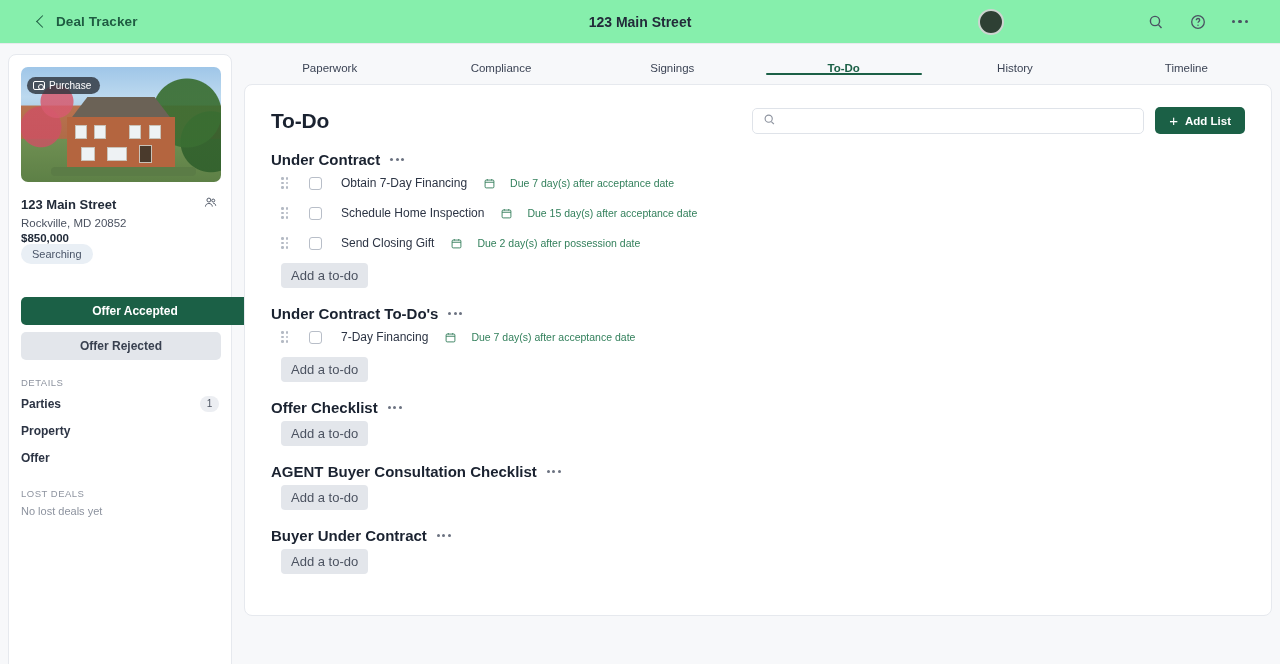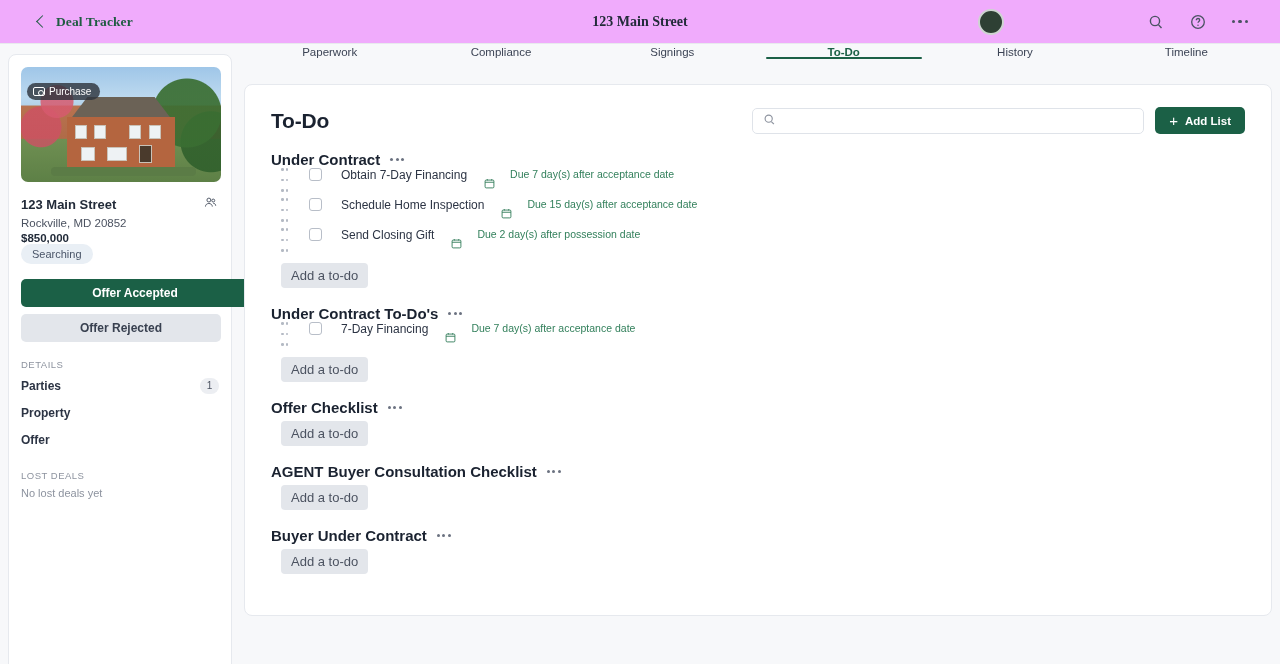--- a/index.html
+++ b/index.html
@@ -7,25 +7,24 @@
     width: 1280px; height: 664px;
     font-family: "Liberation Sans", sans-serif;
     background: #f7f8fa;
     color: #2c3444;
     overflow: hidden;
   }
 
   
   .topbar {
     height: 44px; width: 100%;
-    background: #f0abfc;
+    background: #86efac;
     border-bottom: 1px solid #e8eaee;
     display: flex; align-items: center;
     position: relative;
-    font-family: Liberation Serif, serif;
   }
   .back-link {
     display: flex; align-items: center; gap: 9px;
     margin-left: 38px; cursor: pointer;
   }
   .back-link .label {
     font-size: 13.5px; font-weight: bold; color: #1f5c42;
     letter-spacing: .1px;
   }
   .chevron-left { width: 9px; height: 9px; border-left: 1.8px solid #1f5c42;
@@ -76,21 +75,21 @@
     clip-path: polygon(8% 100%, 22% 0, 78% 0, 92% 100%);
   }
   .house-body {
     position: absolute; left: 46px; top: 50px; width: 108px; height: 50px;
     background: #b4653f;
   }
   .win { position: absolute; background: #eef2f4; border: 1px solid #c9c2b8; }
   .hedge { position: absolute; left: 30px; bottom: 6px; width: 145px; height: 9px;
     background: #5b7c46; border-radius: 4px; }
   .badge-purchase {
-    position: absolute; left: 6px; top: 16px;
+    position: absolute; left: 6px; top: 10px;
     background: rgba(46,53,61,.82); color: #ffffff;
     border-radius: 11px; padding: 3px 9px 3px 6px;
     font-size: 10px; display: flex; align-items: center; gap: 4px;
     font-weight: 500;
   }
   .money-icon { width: 12px; height: 9px; border: 1.2px solid #fff; border-radius: 2px;
     position: relative; flex: none; }
   .money-icon::after { content: ""; position: absolute; left: 3.5px; top: 2px;
     width: 4px; height: 4px; border: 1px solid #fff; border-radius: 50%; }
 
@@ -100,21 +99,21 @@
   .prop-sub { font-size: 11.5px; color: #4b5260; margin-top: 4px; }
   .prop-price { font-size: 11.5px; color: #222b39; font-weight: bold; margin-top: 3px; }
 
   .status-badge {
     display: inline-block; 
     background: #e9eff5; color: #4a5568;
     border-radius: 11px; padding: 4px 11px; font-size: 11px;
   }
 
   .btn-primary {
-    width: 228px; height: 28px; margin-top: 15px;
+    width: 228px; height: 28px; margin-top: 33px;
     background: #1b6046; color: #fff; border: none; border-radius: 5px;
     font-size: 12px; font-weight: bold; cursor: pointer;
     font-family: "Liberation Sans", sans-serif;
   }
   .btn-secondary {
     width: 200px; height: 28px; margin-top: 7px;
     background: #e3e6eb; color: #394150; border: none; border-radius: 5px;
     font-size: 12px; font-weight: bold; cursor: pointer;
     font-family: "Liberation Sans", sans-serif;
   }
@@ -130,21 +129,21 @@
     border-radius: 9px; min-width: 19px; height: 16px; font-size: 10px;
     font-weight: normal; display: flex; align-items: center; justify-content: center;
     padding: 0 5px;
   }
   .empty-note { font-size: 11px; color: #8d939f; margin-top: 6px; }
 
   
   .main-col { flex: 1; display: flex; flex-direction: column; }
 
   .tabs {
-    display: flex; height: 30px; align-items: flex-start;
+    display: flex; height: 30px; align-items: flex-end;
     margin-left: 12px; margin-right: 8px;
   }
   .tab {
     flex: 1; display: flex; align-items: flex-start; justify-content: center;
     font-size: 11.5px; color: #3c4455; cursor: pointer; position: relative;
     padding-top: 2px;
   }
   .tab.active { color: #1b6046; font-weight: bold; }
   .tab.active::after {
     content: ""; position: absolute; bottom: -1px; left: 50%;
@@ -177,21 +176,21 @@
     font-family: "Liberation Sans", sans-serif;
   }
   .plus { font-size: 15px; font-weight: normal; line-height: 1; }
 
   .list-block { margin-top: 17px; }
   .list-head { display: flex; align-items: center; gap: 10px; }
   .list-title { font-size: 15px; font-weight: bold; color: #1a2230; }
   .list-dots { display: flex; gap: 2.5px; align-items: center; cursor: pointer; padding: 3px 0; }
   .list-dots i { width: 3px; height: 3px; border-radius: 50%; background: #6b7280; display: block; }
 
-  .todo-row { display: flex; height: 30px; gap: 8px; }
+  .todo-row { display: flex; align-items: center; height: 30px; gap: 8px; }
   .drag-handle {
     width: 14px; display: grid; grid-template-columns: 2.6px 2.6px;
     gap: 2.2px; cursor: grab; margin-left: 10px; margin-right: 6px;
   }
   .drag-handle i { width: 2.6px; height: 2.6px; background: #b4bac4; border-radius: 50%; display: block; }
   .cb {
     width: 13px; height: 13px; border: 1.4px solid #b8bec8; border-radius: 3px;
     cursor: pointer; flex: none; margin-right: 11px; background: #fff;
   }
   .todo-text { font-size: 12px; color: #2c3444; }

